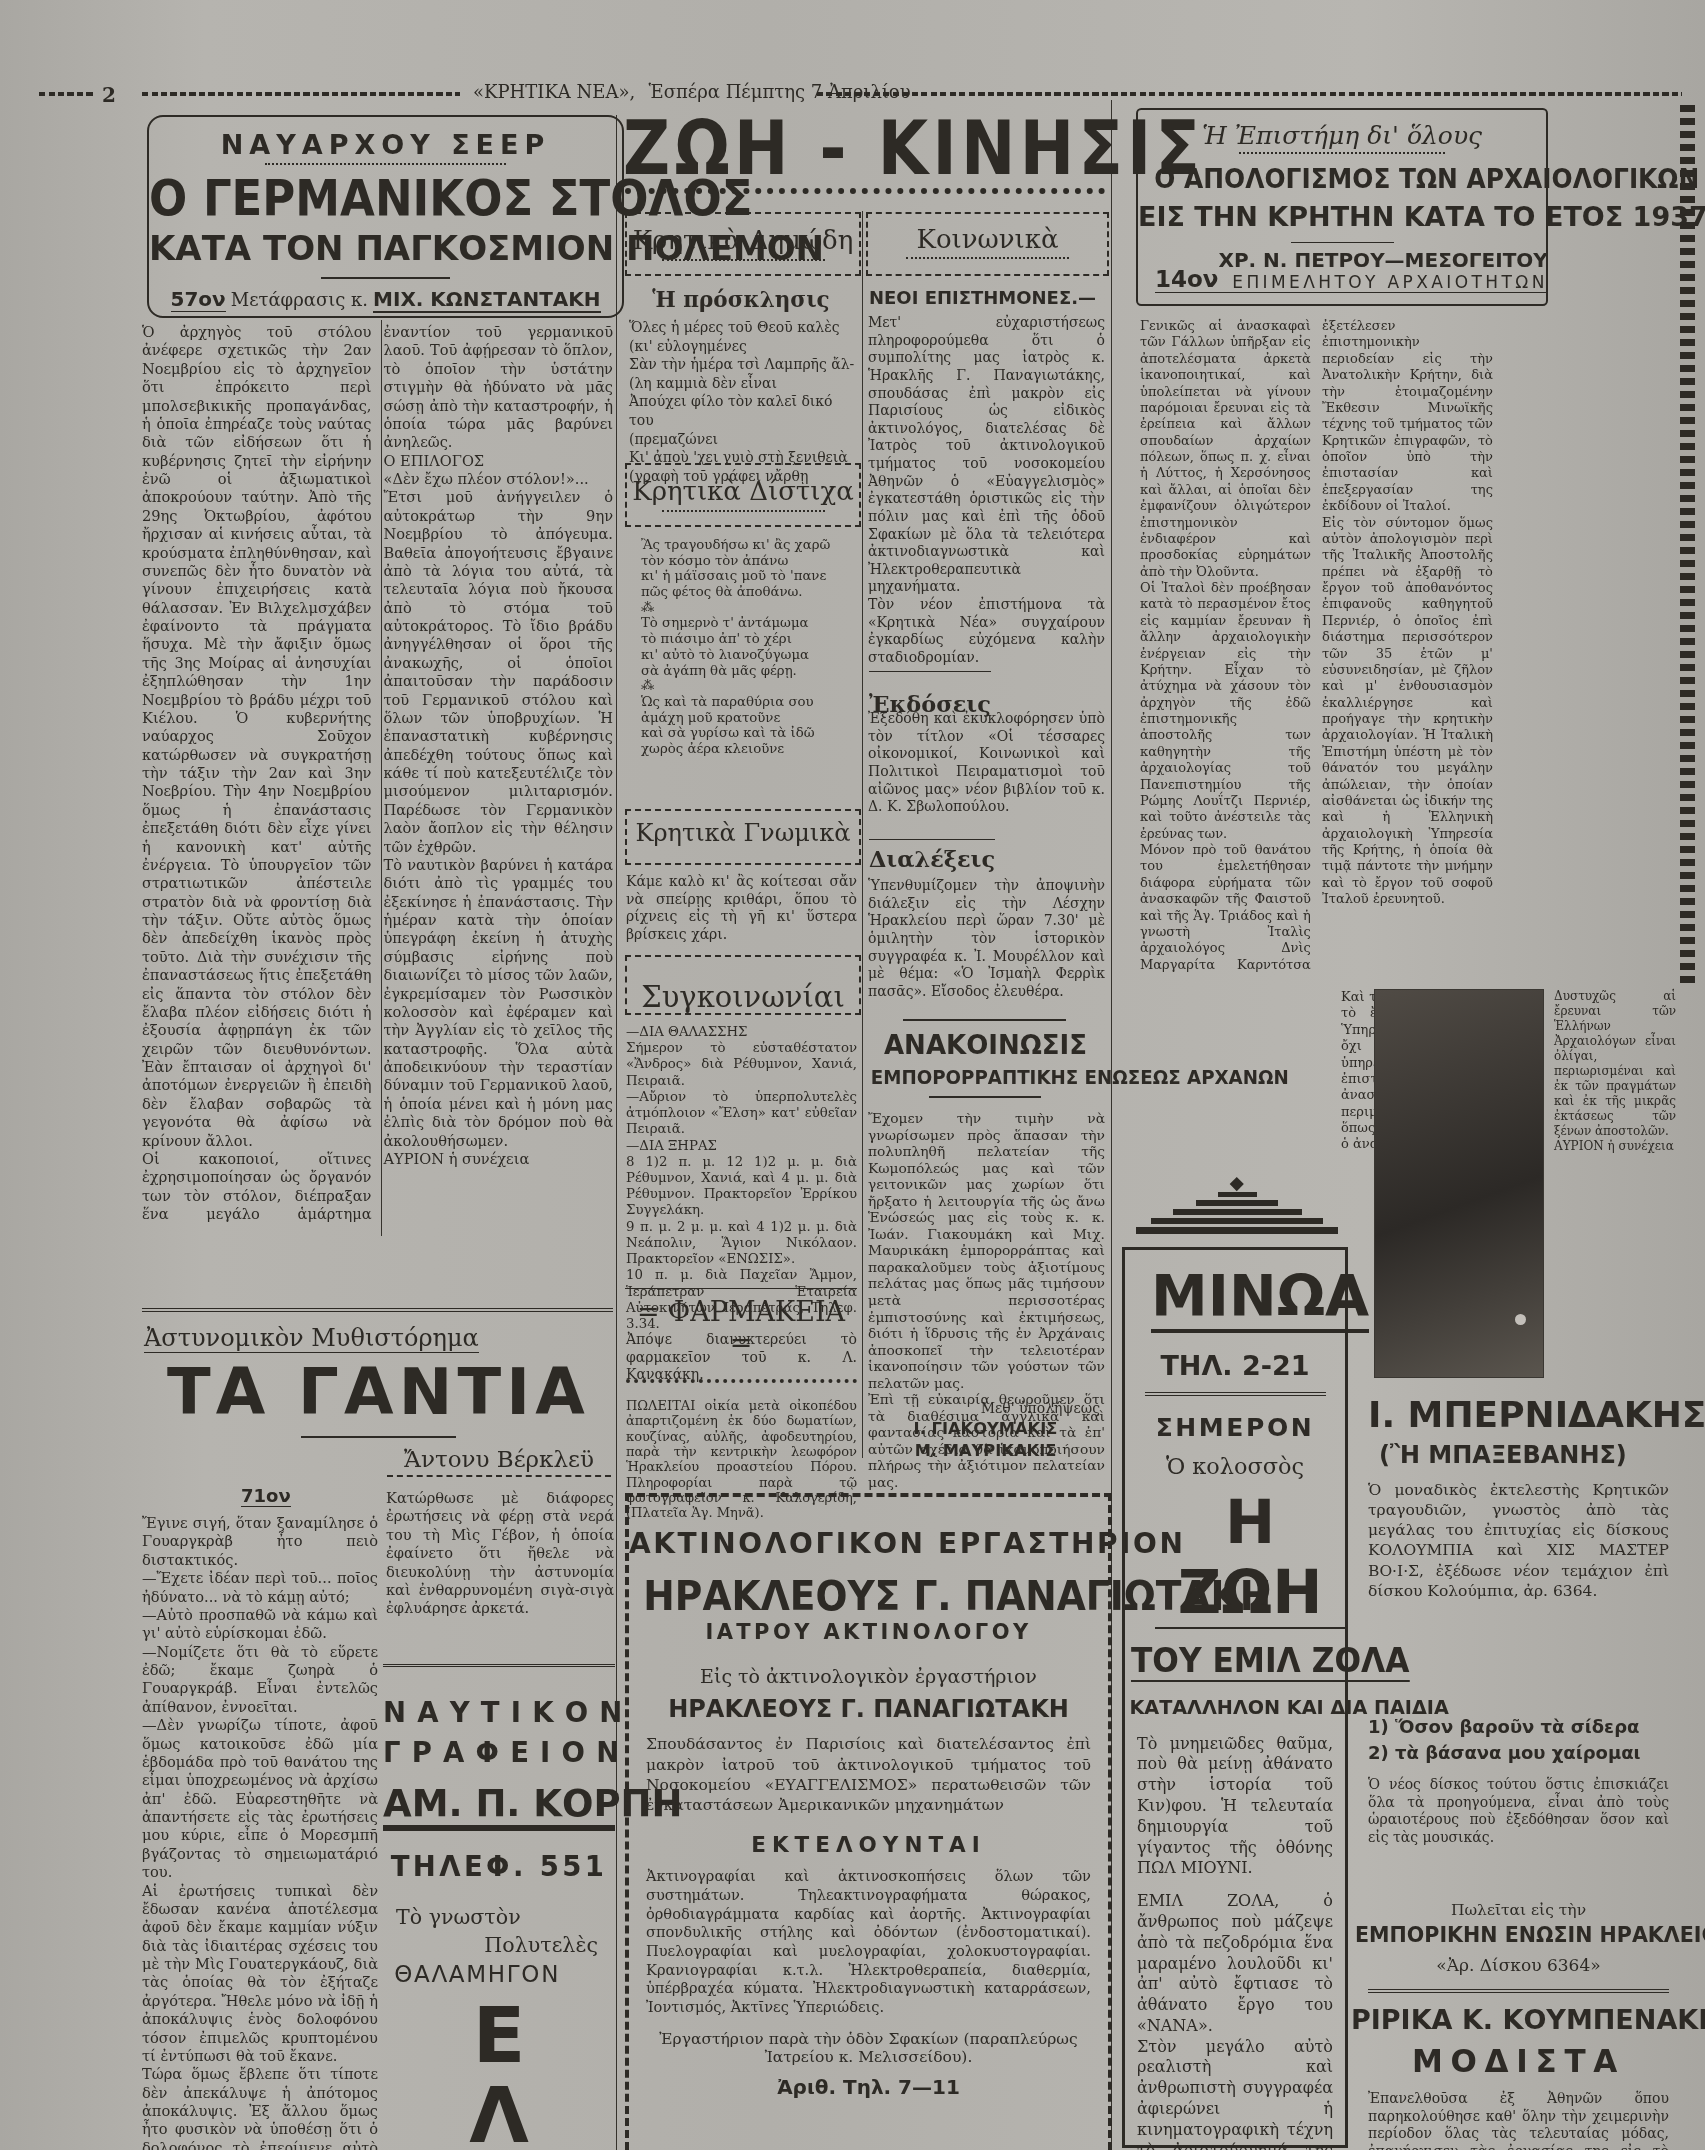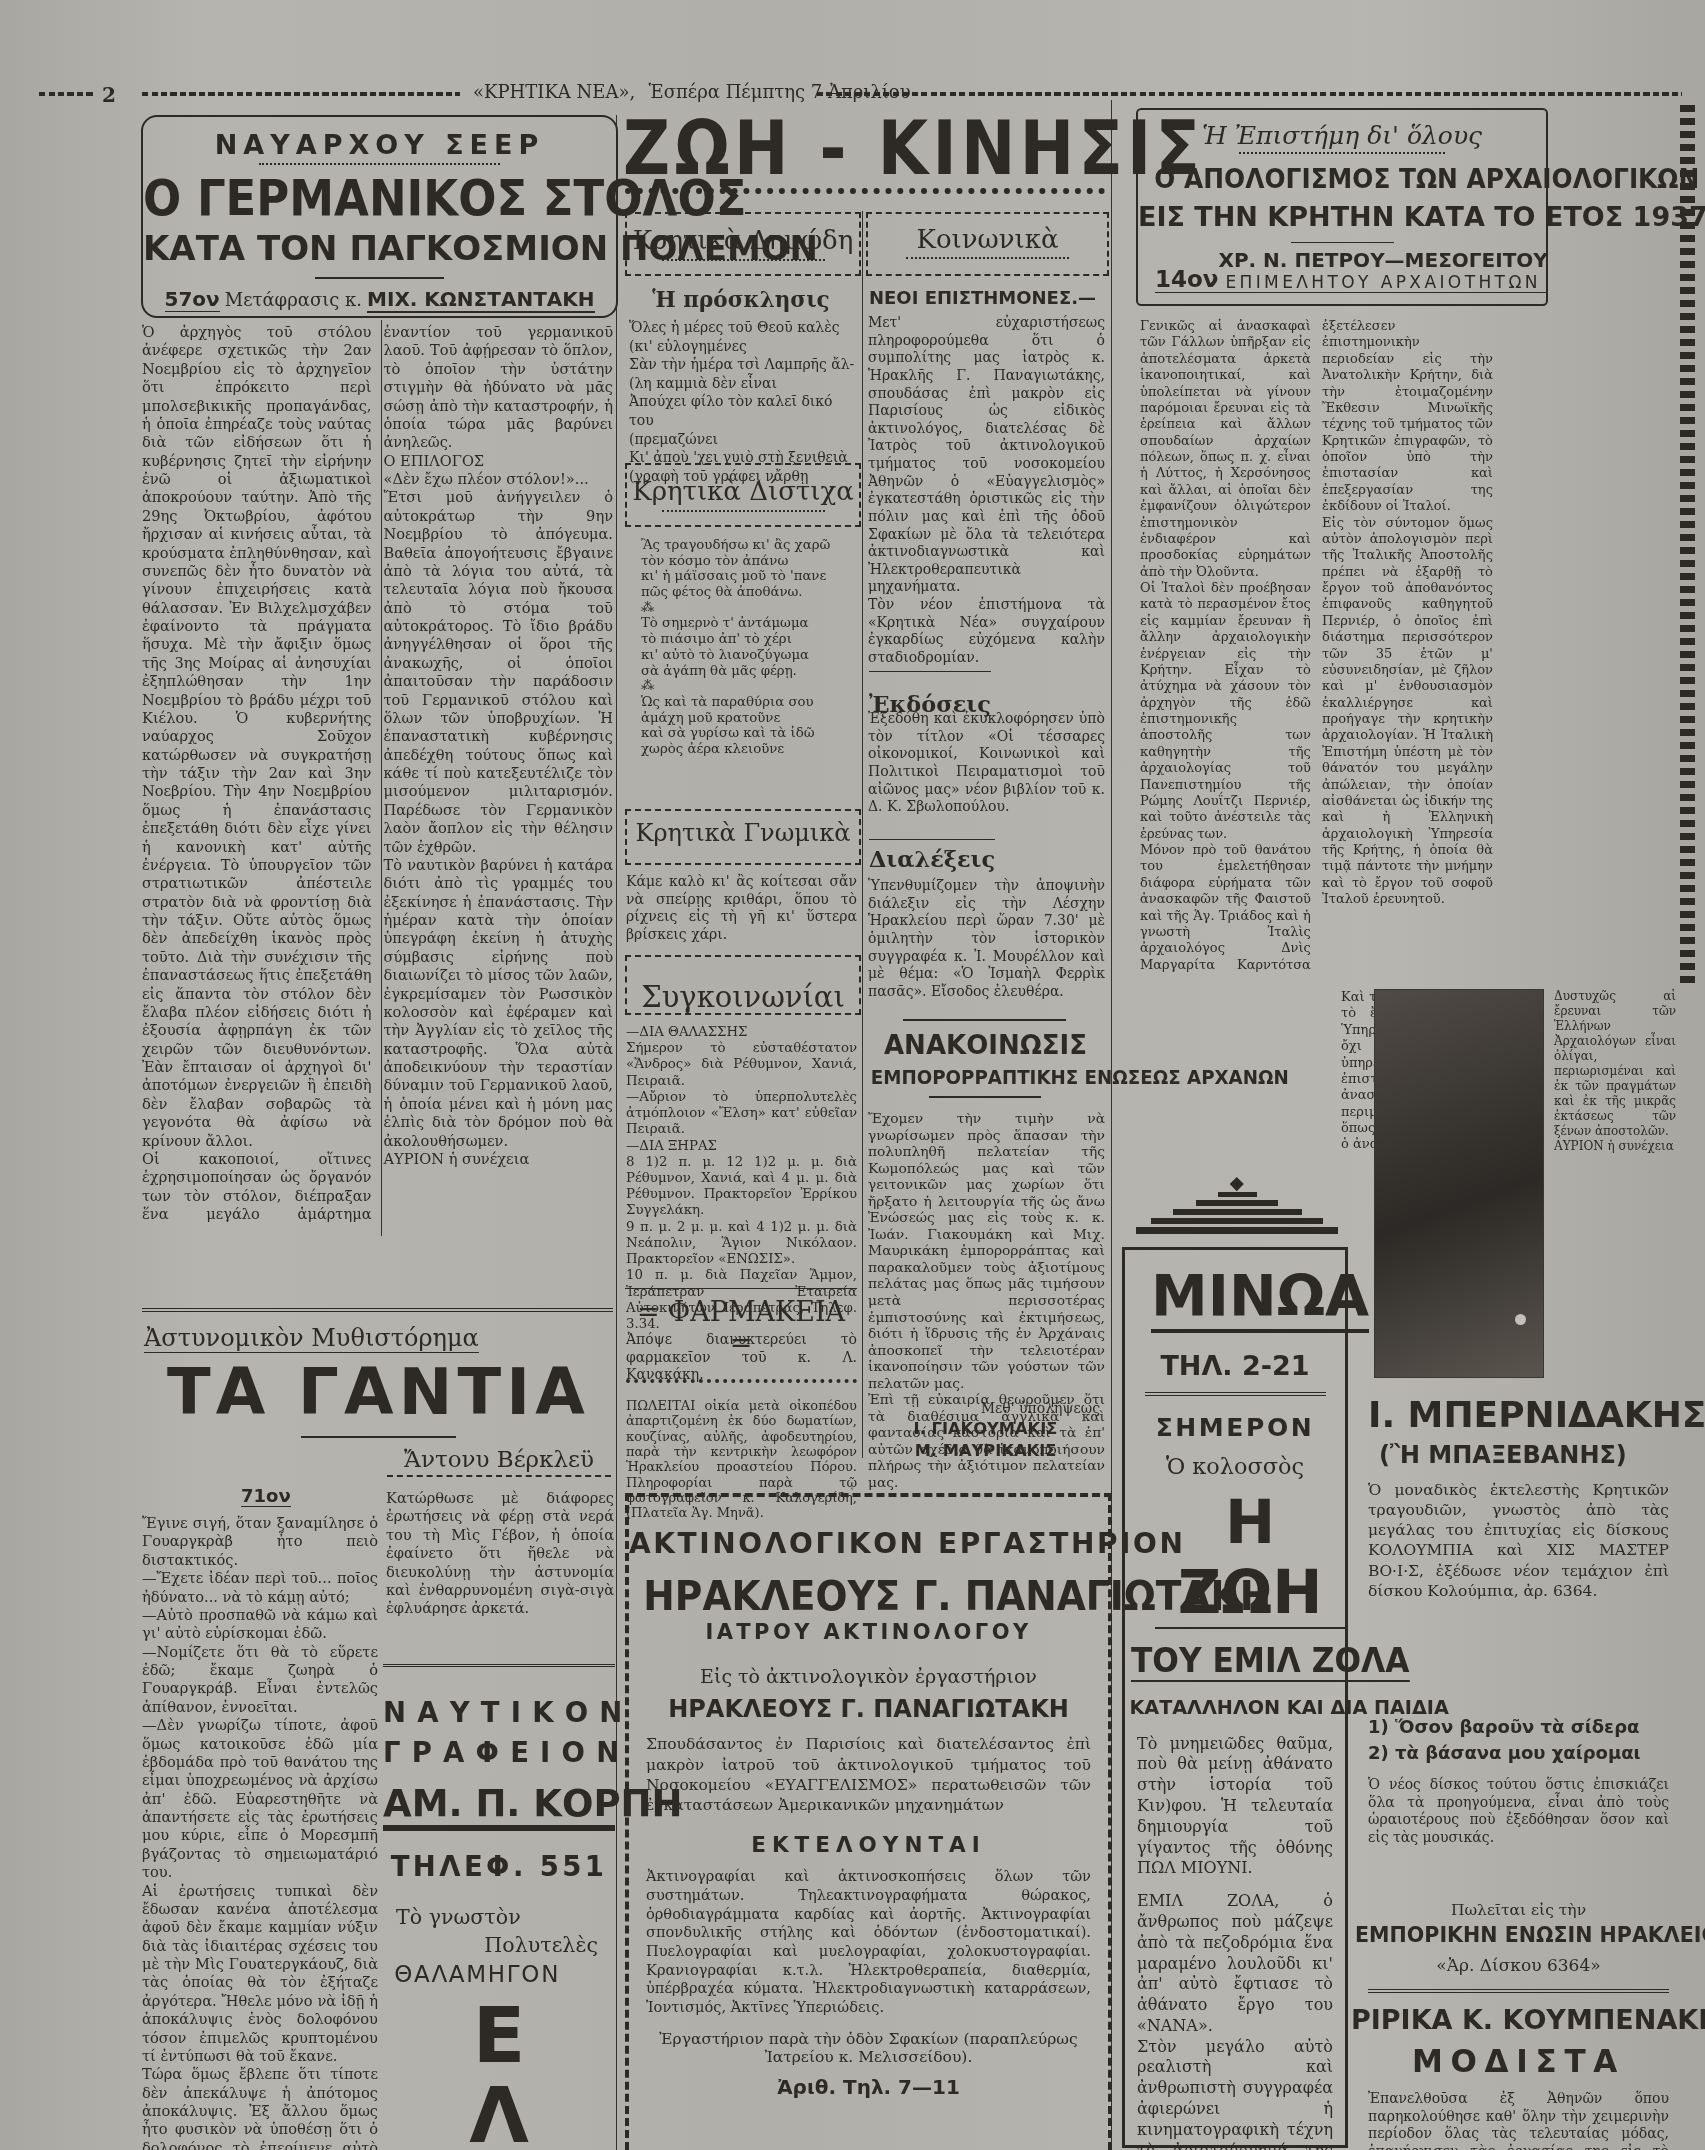--- a/index.html
+++ b/index.html
@@ -40,21 +40,21 @@
   <span style="margin-left:7.7px">Ἑσπέρα Πέμπτης 7 Ἀπριλίου</span>
 </div>
 <div class="abs dash" style="left:817px;top:92px;width:865px"></div>
 
 <div class="abs vr" style="left:616px;top:115px;height:2478px"></div>
 <div class="abs vr" style="left:1111px;top:100px;height:2331px"></div>
 <div class="abs vr" style="left:381px;top:320px;height:916px;width:0.9px"></div>
 <div class="abs vr" style="left:862px;top:211px;height:1247px;width:0.9px"></div>
 <div class="abs scroll" style="left:1680px;top:101px;width:14.6px;height:882px"></div>
 
-<div class="abs box" style="left:141px;top:115px;width:473px;height:199px;border-width:2.6px;border-radius:16px">
+<div class="abs box" style="left:147px;top:115px;width:473px;height:199px;border-width:2.6px;border-radius:16px">
   <div class="c san b" style="font-size:27px;margin-top:12px;letter-spacing:6px">ΝΑΥΑΡΧΟΥ ΣΕΕΡ</div>
   <div class="sq" style="width:241px;margin:2.6px auto 0"></div>
   <div class="c san b nw" style="font-size:45px;margin-top:6px;transform:scaleY(1.1)">Ο ΓΕΡΜΑΝΙΚΟΣ ΣΤΟΛΟΣ</div>
   <div class="c san b nw" style="font-size:34px;margin-top:4.3px">ΚΑΤΑ ΤΟΝ ΠΑΓΚΟΣΜΙΟΝ ΠΟΛΕΜΟΝ</div>
   <div class="hr" style="width:129px;margin:9.5px auto 0"></div>
   <div style="display:flex;justify-content:space-between;align-items:baseline;padding:7.7px 21.5px 0">
     <span class="san b" style="font-size:20px;border-bottom:1.7px solid #2d2a25">57ον</span>
     <span class="ser" style="font-size:18px;">Μετάφρασις κ.</span>
     <span class="san b" style="font-size:20px;border-bottom:2.2px solid #2d2a25">ΜΙΧ. ΚΩΝΣΤΑΝΤΑΚΗ</span>
   </div>
@@ -192,21 +192,21 @@
 </div>
 
 <div class="abs box" style="left:1136px;top:108px;width:408px;height:194px;border-width:2.2px;border-radius:5.2px">
   <div class="c ser" style="font-size:25px;font-style:italic;margin-top:11.2px">Ἡ Ἐπιστήμη δι' ὅλους</div>
   <div class="sq" style="width:206px;margin:1.7px auto 0"></div>
   <div class="c san b nw" style="font-size:27px;margin-top:9.5px;transform:scaleX(.92);transform-origin:center">Ο ΑΠΟΛΟΓΙΣΜΟΣ ΤΩΝ ΑΡΧΑΙΟΛΟΓΙΚΩΝ ΕΡΕΥΝΩΝ</div>
   <div class="c san b nw" style="font-size:27px;margin-top:6.9px">ΕΙΣ ΤΗΝ ΚΡΗΤΗΝ ΚΑΤΑ ΤΟ ΕΤΟΣ 1937</div>
   <div class="hr" style="width:103px;margin:9.5px auto 0"></div>
   <div style="display:flex;justify-content:space-between;align-items:flex-end;padding:4.3px 17px 0">
     <span class="san b" style="font-size:23px;border-bottom:1.7px solid #2d2a25">14ον</span>
-    <span style="text-align:center">
+    <span style="text-align:right">
       <span class="san b nw" style="font-size:20px;display:block">ΧΡ. Ν. ΠΕΤΡΟΥ—ΜΕΣΟΓΕΙΤΟΥ</span>
       <span class="san nw" style="font-size:17px;letter-spacing:3.4px;border-bottom:1.7px solid #2d2a25;display:block">ΕΠΙΜΕΛΗΤΟΥ ΑΡΧΑΙΟΤΗΤΩΝ</span>
     </span>
   </div>
 </div>
 <div class="abs cols3 body-t" style="left:1140px;top:318px;width:535px;height:665px;font-size:13px;line-height:1.26">Γενικῶς αἱ ἀνασκαφαὶ τῶν Γάλλων ὑπῆρξαν εἰς ἀποτελέσματα ἀρκετὰ ἱκανοποιητικαί, καὶ ὑπολείπεται νὰ γίνουν παρόμοιαι ἔρευναι εἰς τὰ ἐρείπεια καὶ ἄλλων σπουδαίων ἀρχαίων πόλεων, ὅπως π. χ. εἶναι ἡ Λύττος, ἡ Χερσόνησος καὶ ἄλλαι, αἱ ὁποῖαι δὲν ἐμφανίζουν ὀλιγώτερον ἐπιστημονικὸν ἐνδιαφέρον καὶ προσδοκίας εὑρημάτων ἀπὸ τὴν Ὀλοῦντα.
 Οἱ Ἰταλοὶ δὲν προέβησαν κατὰ τὸ περασμένον ἔτος εἰς καμμίαν ἔρευναν ἢ ἄλλην ἀρχαιολογικὴν ἐνέργειαν εἰς τὴν Κρήτην. Εἶχαν τὸ ἀτύχημα νὰ χάσουν τὸν ἀρχηγὸν τῆς ἐδῶ ἐπιστημονικῆς ἀποστολῆς των καθηγητὴν τῆς ἀρχαιολογίας τοῦ Πανεπιστημίου τῆς Ρώμης Λουΐτζι Περνιέρ, καὶ τοῦτο ἀνέστειλε τὰς ἐρεύνας των.
 Μόνον πρὸ τοῦ θανάτου του ἐμελετήθησαν διάφορα εὑρήματα τῶν ἀνασκαφῶν τῆς Φαιστοῦ καὶ τῆς Ἁγ. Τριάδος καὶ ἡ γνωστὴ Ἰταλὶς ἀρχαιολόγος Δνὶς Μαργαρίτα Καρντότσα ἐξετέλεσεν ἐπιστημονικὴν περιοδείαν εἰς τὴν Ἀνατολικὴν Κρήτην, διὰ τὴν ἑτοιμαζομένην Ἔκθεσιν Μινωϊκῆς τέχνης τοῦ τμήματος τῶν Κρητικῶν ἐπιγραφῶν, τὸ ὁποῖον ὑπὸ τὴν ἐπιστασίαν καὶ ἐπεξεργασίαν της ἐκδίδουν οἱ Ἰταλοί.
 Εἰς τὸν σύντομον ὅμως αὐτὸν ἀπολογισμὸν περὶ τῆς Ἰταλικῆς Ἀποστολῆς πρέπει νὰ ἐξαρθῇ τὸ ἔργον τοῦ ἀποθανόντος ἐπιφανοῦς καθηγητοῦ Περνιέρ, ὁ ὁποῖος ἐπὶ διάστημα περισσότερον τῶν 35 ἐτῶν μ' εὐσυνειδησίαν, μὲ ζῆλον καὶ μ' ἐνθουσιασμὸν ἐκαλλιέργησε καὶ προήγαγε τὴν κρητικὴν ἀρχαιολογίαν. Ἡ Ἰταλικὴ Ἐπιστήμη ὑπέστη μὲ τὸν θάνατόν του μεγάλην ἀπώλειαν, τὴν ὁποίαν αἰσθάνεται ὡς ἰδικήν της καὶ ἡ Ἑλληνικὴ ἀρχαιολογικὴ Ὑπηρεσία τῆς Κρήτης, ἡ ὁποία θὰ τιμᾷ πάντοτε τὴν μνήμην καὶ τὸ ἔργον τοῦ σοφοῦ Ἰταλοῦ ἐρευνητοῦ.</div>
 <div class="abs body-t" style="left:1341px;top:989px;width:189px;height:185px;font-size:13px;line-height:1.26">Καὶ τώρα μένει νὰ ἐξετασθῇ τὸ ἔργον τῆς Ἑλληνικῆς Ὑπηρεσίας εἰς τὴν Κρήτην, ὄχι βέβαια τὸ στενῶς ὑπηρεσιακόν, ἀλλὰ τὸ ἐπιστημονικὸν καὶ ἀνασκαφικόν. Ἂς μὴν περιμένῃ ὅμως μεγάλα, ὅπως θὰ ἔπρεπε, πράγματα ὁ ἀναγνώστης.</div>

